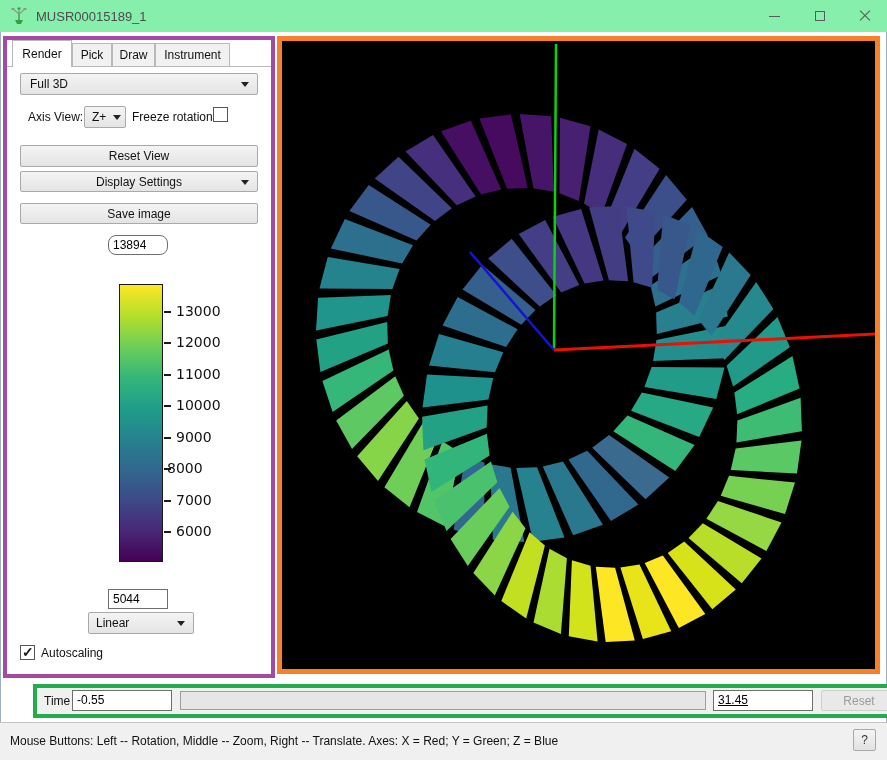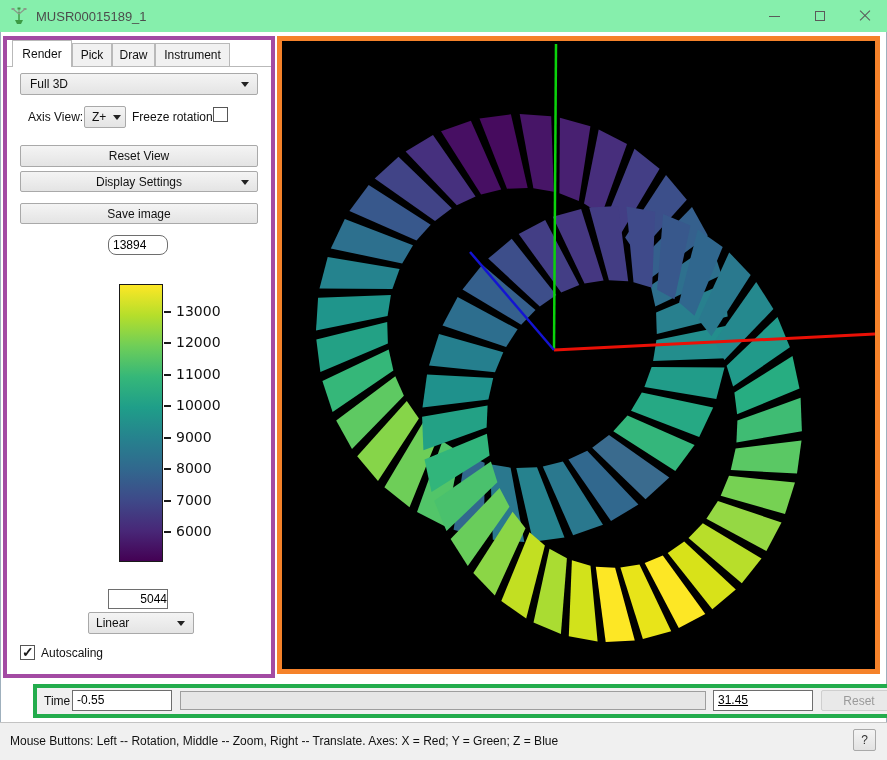--- a/index.html
+++ b/index.html
@@ -130,28 +130,28 @@
       <div class="cb-tick-label" style="top: 19.0827px; left: 12px;">13000</div>
       <div class="cb-tick-dash" style="top: 58.4951px; left: 0px;"></div>
       <div class="cb-tick-label" style="top: 50.4951px; left: 12px;">12000</div>
       <div class="cb-tick-dash" style="top: 89.9076px; left: 0px;"></div>
       <div class="cb-tick-label" style="top: 81.9076px; left: 12px;">11000</div>
       <div class="cb-tick-dash" style="top: 121.32px; left: 0px;"></div>
       <div class="cb-tick-label" style="top: 113.32px; left: 12px;">10000</div>
       <div class="cb-tick-dash" style="top: 152.732px; left: 0px;"></div>
       <div class="cb-tick-label" style="top: 144.732px; left: 12px;">9000</div>
       <div class="cb-tick-dash" style="top: 184.145px; left: 0px;"></div>
-      <div class="cb-tick-label" style="top: 176.145px; left: 12px;">8000</div>
+      <div class="cb-tick-label" style="top: 176.145px; left: 3px;">8000</div>
       <div class="cb-tick-dash" style="top: 215.557px; left: 0px;"></div>
       <div class="cb-tick-label" style="top: 207.557px; left: 12px;">7000</div>
       <div class="cb-tick-dash" style="top: 246.97px; left: 0px;"></div>
       <div class="cb-tick-label" style="top: 238.97px; left: 12px;">6000</div>
     </div>
 
-  <div class="field" style="left:101px; top:549px; width:60px; height:20px;text-align:right;">5044</div>
+  <div class="field" style="left:101px; top:549px; width:60px; height:20px;">5044</div>
   <div class="combo" style="left:81px; top:572px; width:106px; height:22px;">
     <span>Linear</span>
     <span class="arrow"></span>
   </div>
   <div class="checkbox checked" style="left:13px; top:605px;"></div>
   <span class="label" style="left:34px; top:606px;">Autoscaling</span>
 </div>
 
 <div class="orange-frame">
   <svg class="scene-svg" id="scene" viewBox="0 0 593 628">

